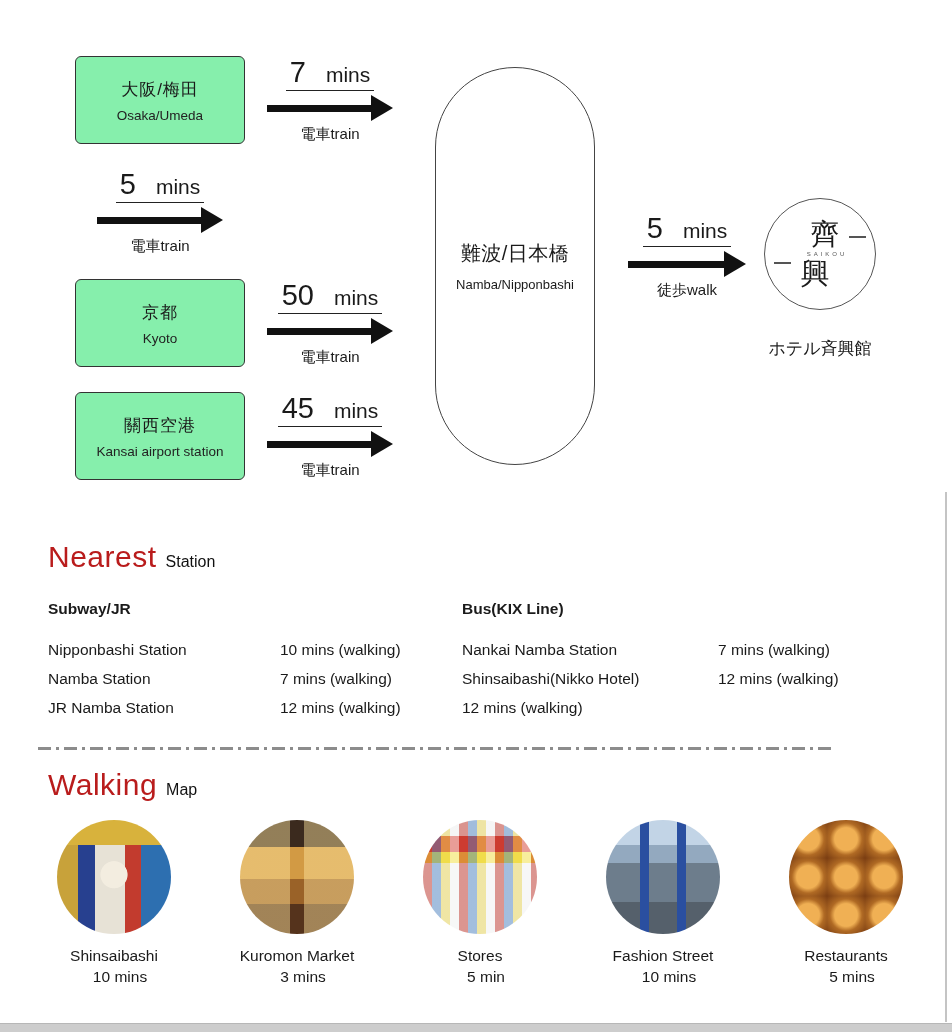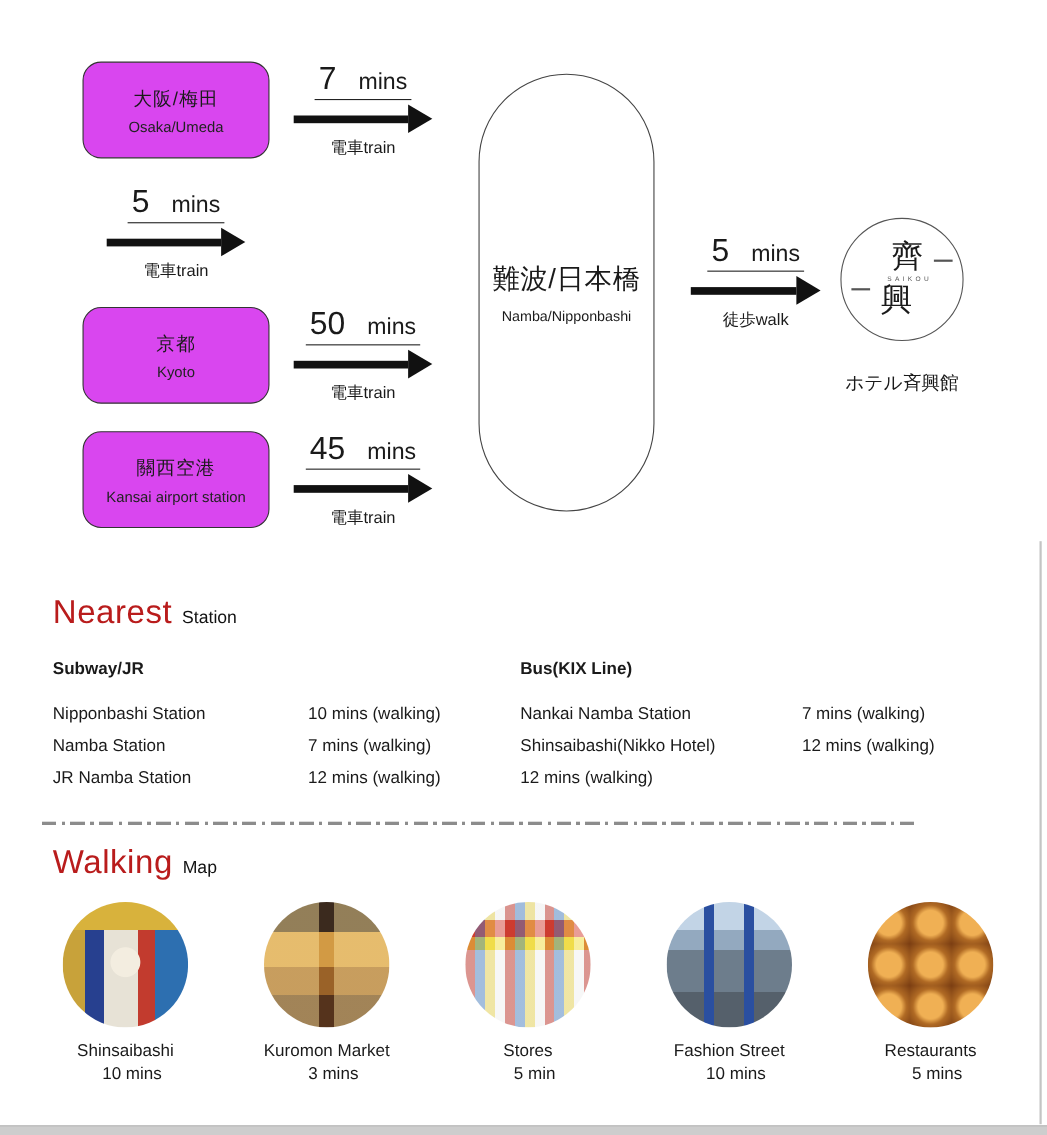--- a/index.html
+++ b/index.html
@@ -9,41 +9,41 @@
     background:#fff; color:#1a1a1a;
     font-family:"Liberation Sans", sans-serif;
   }
 
   
   .diagram { position:absolute; left:0; top:0; width:952px; height:500px; }
   .origin-row { position:absolute; left:75px; display:flex; align-items:center; height:88px; }
   .origin-row.r0 { top:56px; } .origin-row.r1 { top:168px; }
   .origin-row.r2 { top:279px; } .origin-row.r3 { top:392px; }
   .origin-box {
-    width:170px; height:88px; border:1.4px solid #333; border-radius:17px;
+    width:170px; height:88px; border:1.4px solid #333; border-radius:6px;
     display:flex; flex-direction:column; align-items:center; justify-content:center; gap:7px;
-    background:#d946ef;
+    background:#86efac;
   }
   .origin-jp { font-size:17px; letter-spacing:1px; }
   .origin-en { font-size:13.5px; color:#222; }
   .leg { width:148px; margin-left:11px; display:flex; flex-direction:column; align-items:center; }
   .leg-time { display:inline-block; border-bottom:1.5px solid #222; padding:0 4px 1px 4px; white-space:nowrap; }
   .t-num { font-size:29px; font-weight:400; }
   .t-unit { font-size:21px; margin-left:20px; }
   .arrow { display:flex; align-items:center; margin-top:4px; }
   .arrow .shaft { width:104px; height:7px; background:#111; }
   .arrow .head { width:0; height:0; border-top:13px solid transparent; border-bottom:13px solid transparent; border-left:22px solid #111; }
   .leg-mode { font-size:15px; margin-top:4px; white-space:nowrap; }
 
   .hub {
     position:absolute; left:435px; top:67px; width:160px; height:398px;
     border:1.4px solid #444; border-radius:80px; background:#fff;
     display:flex; flex-direction:column; align-items:center; justify-content:center; gap:10px;
   }
-  .hub-jp { font-size:25px; letter-spacing:0.5px; }
+  .hub-jp { font-size:20px; letter-spacing:0.5px; }
   .hub-en { font-size:13px; }
 
   .walk-leg { position:absolute; left:618px; top:212px; width:138px; display:flex; flex-direction:column; align-items:center; }
   .walk-leg .arrow .shaft { width:96px; }
 
   .hotel-logo {
     position:absolute; left:764px; top:198px; width:112px; height:112px;
     border:1.5px solid #555; border-radius:50%; background:#fff;
     display:flex; flex-direction:column; align-items:center; justify-content:center;
   }
@@ -52,21 +52,21 @@
   .logo-k2 { font-size:29px; line-height:1; margin-right:10px; }
   .logo-line-left  { position:absolute; left:9px;  top:63px; width:17px; height:2px; background:#555; }
   .logo-line-right { position:absolute; right:9px; top:37px; width:17px; height:2px; background:#555; }
   .hotel-label { position:absolute; left:740px; top:337px; width:160px; text-align:center; font-size:17px; }
 
   
   .section-nearest { position:absolute; left:48px; top:540px; right:48px; }
   .sec-title-line { display:flex; align-items:baseline; gap:9px; }
   .sec-title { font-size:30px; color:#b91c1c; letter-spacing:0.5px; }
   .sec-sub { font-size:16px; color:#111; }
-  .station-cols { display:flex; margin-top:26px;gap:11px; }
+  .station-cols { display:flex; margin-top:26px; }
   .col-left { width:414px; flex:none; }
   .col-right { flex:1; }
   .col-header { font-weight:bold; font-size:15.5px; margin-bottom:17px; }
   .station-row { display:flex; line-height:29px; font-size:15.5px; }
   .col-left  .station-name { width:232px; flex:none; }
   .col-right .station-name { width:256px; flex:none; }
   .station-time { white-space:nowrap; }
 
   .divider {
     position:absolute; left:38px; top:747px; width:798px; height:3px;

